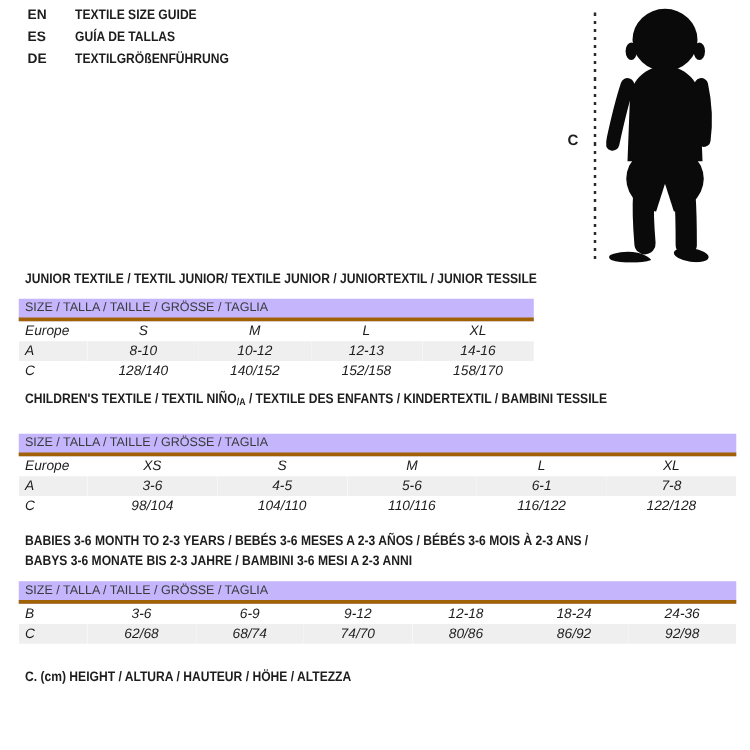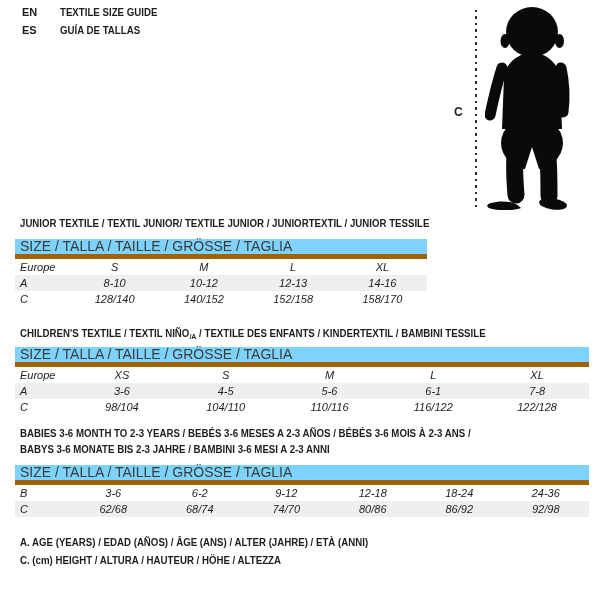--- a/index.html
+++ b/index.html
@@ -28,22 +28,22 @@
   
   .tbl-title{position:absolute;left:20px;font-size:11px;font-weight:bold;line-height:16px;white-space:nowrap;}
   .subs{font-size:8px;vertical-align:-2px;}
 
   
   .tbl{position:absolute;left:15px;}
   .t1{top:239px;width:412px;}
   .t2{top:347px;width:574px;}
   .t3{top:465px;width:574px;}
   .tbl-bar{
-    height:15px;line-height:15px;background:#7dd3fc;border-bottom:5px solid #a16207;
-    font-size:14px;color:#3a3a3a;padding-left:5px;white-space:nowrap;
+    height:15px;line-height:15px;background:#c4b5fd;border-bottom:3px solid #a16207;
+    font-size:10px;color:#3a3a3a;padding-left:5px;white-space:nowrap;
   }
   table{width:100%;border-collapse:collapse;table-layout:fixed;font-size:11px;color:#1d1d1d;}
   td{height:16px;padding:0;text-align:center;overflow:hidden;white-space:nowrap;font-style:italic;}
   td.lbl{text-align:left;padding-left:5px;}
   col.lblc{width:55px;}
   tr.shade{background:#efefef;}
 
   
   .notes{top:534px;left:20px;font-size:11px;font-weight:bold;line-height:17.5px;}
 </style>
@@ -51,20 +51,24 @@
 <body>
 
 <div class="abs lang">
   <div class="lang-row">
     <span class="lang-code">EN</span>
     <span class="cond">TEXTILE SIZE GUIDE</span>
   </div>
   <div class="lang-row">
     <span class="lang-code">ES</span>
     <span class="cond">GUÍA DE TALLAS</span>
+  </div>
+  <div class="lang-row">
+    <span class="lang-code">DE</span>
+    <span class="cond">TEXTILGRÖßENFÜHRUNG</span>
   </div>
 </div>
 
 <div class="abs figure">
   <div class="measure-line"></div>
   <span class="measure-label">C</span>
   <svg class="baby-svg" width="110" height="205" viewBox="0 0 110 205" aria-hidden="true">
     <g fill="#0a0a0a">
       <ellipse cx="47" cy="27" rx="26" ry="25"></ellipse>
       <ellipse cx="20" cy="36" rx="4.5" ry="7"></ellipse>
@@ -114,21 +118,21 @@
       <td class="lbl">C</td>
       <td>128/140</td>
       <td>140/152</td>
       <td>152/158</td>
       <td>158/170</td>
     </tr>
   </tbody>
     </table>
 </div>
 
-<div class="abs tbl-title" style="top:325px;">
+<div class="abs tbl-title" style="top:311px;">
   <span class="cond"><span>CHILDREN'S TEXTILE / TEXTIL NIÑO</span><span class="subs">/A</span><span> / TEXTILE DES ENFANTS / KINDERTEXTIL / BAMBINI TESSILE</span></span>
 </div>
 <div class="abs tbl t2">
   <div class="tbl-bar">SIZE / TALLA / TAILLE / GRÖSSE / TAGLIA</div>
   <table>
     <colgroup>
         <col class="lblc">
         <col>
         <col>
         <col>
@@ -177,35 +181,34 @@
         <col>
         <col>
         <col>
         <col>
         <col>
       </colgroup>
     <tbody>
         <tr>
       <td class="lbl">B</td>
       <td>3-6</td>
-      <td>6-2</td>
+      <td>6-9</td>
       <td>9-12</td>
       <td>12-18</td>
       <td>18-24</td>
       <td>24-36</td>
     </tr>
     <tr class="shade">
       <td class="lbl">C</td>
       <td>62/68</td>
       <td>68/74</td>
       <td>74/70</td>
       <td>80/86</td>
       <td>86/92</td>
       <td>92/98</td>
     </tr>
   </tbody>
     </table>
 </div>
 
 <div class="abs notes">
-  <div><span class="cond">A. AGE (YEARS) / EDAD (AÑOS) / ÂGE (ANS) / ALTER (JAHRE) / ETÀ (ANNI)</span></div>
   <div><span class="cond">C. (cm) HEIGHT / ALTURA / HAUTEUR / HÖHE / ALTEZZA</span></div>
 </div>
 
 </body></html>

